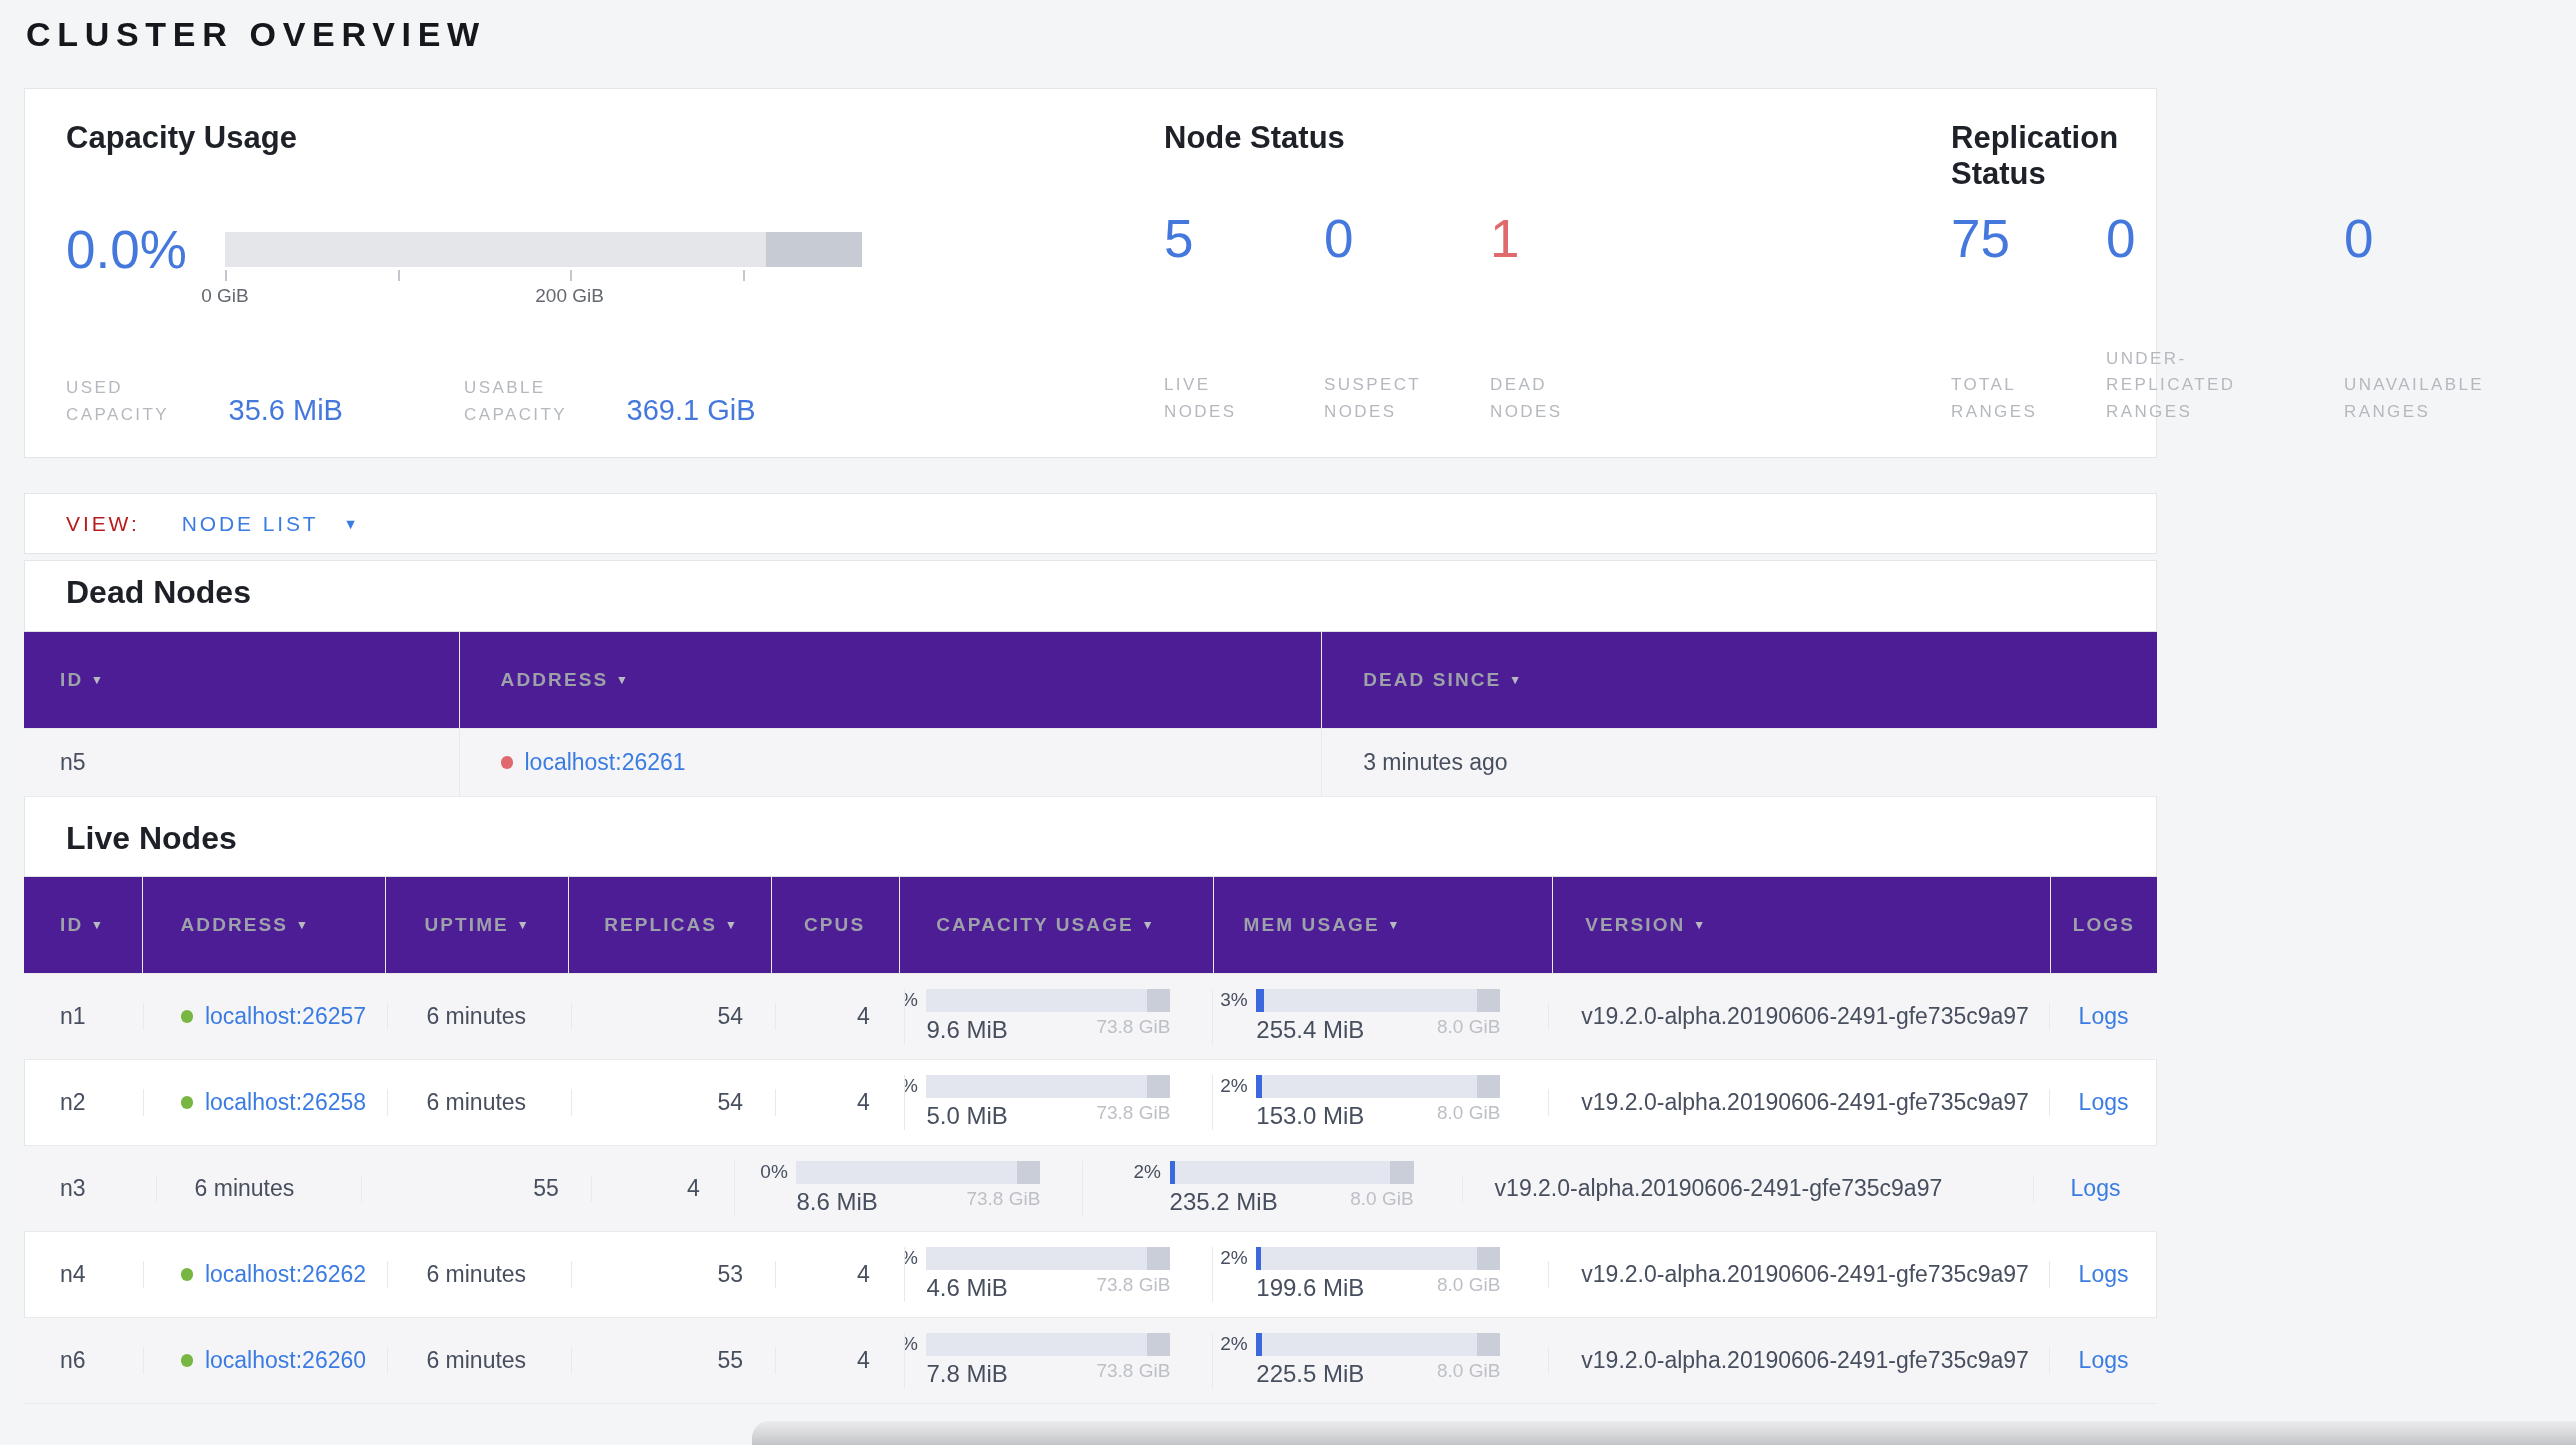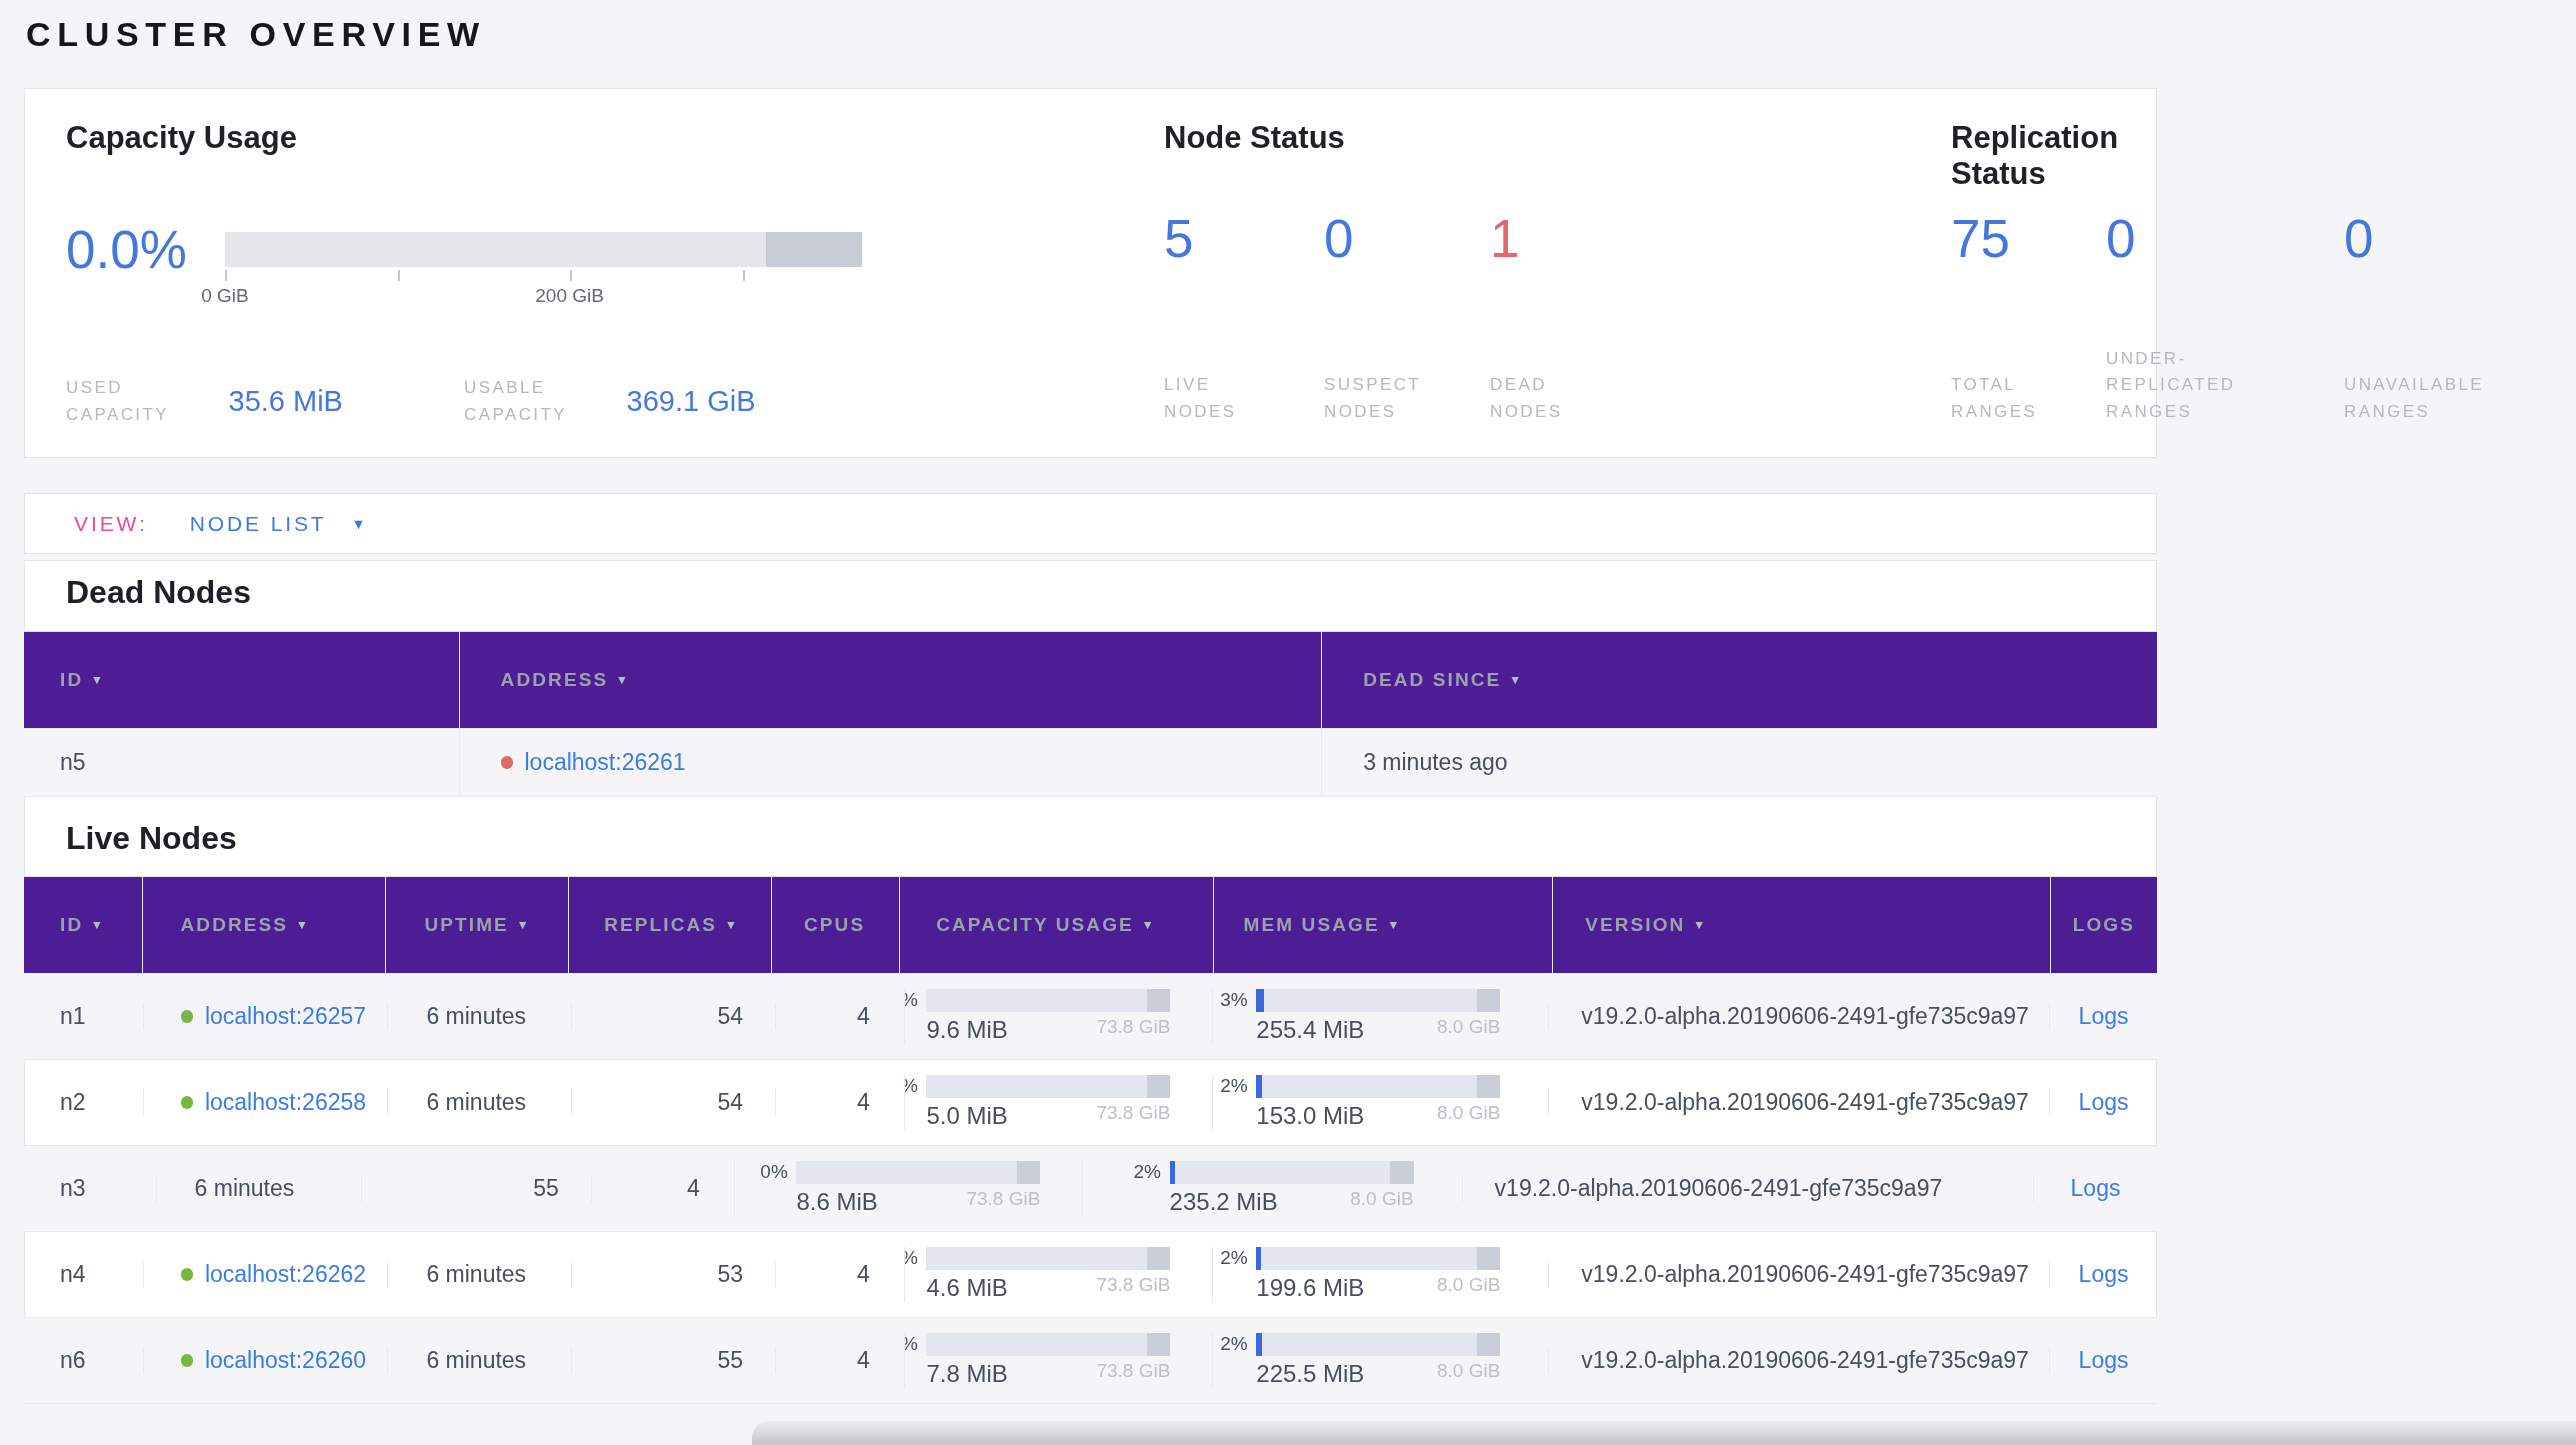--- a/index.html
+++ b/index.html
@@ -56,28 +56,28 @@
   .cap-tick:nth-child(3){ left: 54.1%; }
   .cap-tick:nth-child(4){ left: 81.3%; }
   .cap-axis { position: relative; height: 25px; margin-top: 3.8px; }
   .cap-axis-label {
     position: absolute; transform: translateX(-50%);
     font-size: 19px; color: #64686f;
   }
   .cap-axis-label.t0 { left: 0; }
   .cap-axis-label.t200 { left: 54.1%; }
   .cap-stats { position: absolute; left: 0; bottom: 29px; height: 67px; width: 1050px; }
-  .cap-stat { position: absolute; bottom: 0; display: flex; align-items: center; }
+  .cap-stat { position: absolute; bottom: 0; display: flex; align-items: flex-end; }
   .cap-stat.s0 { left: 0; }
   .cap-stat.s1 { left: 398px; }
   .cap-stat .stat-label { width: 151px; margin-top: 0; }
   .cap-stat-value { font-size: 29px; font-weight: 500; color: #4478dd; margin-left: 11.5px; margin-bottom: 1px; white-space: nowrap; }
   
   .view-bar { top: 493px; height: 61px; display: flex; align-items: center; padding-left: 41px; }
-  .view-label { font-size: 21px; letter-spacing: 2.9px; color: #ec4899; margin-left: 8px; }
+  .view-label { font-size: 21px; letter-spacing: 2.9px; color: #b91c1c; }
   .view-select { display: inline-flex; align-items: center; margin-left: 42px; cursor: pointer; }
   .view-value { font-size: 21px; letter-spacing: 2.9px; color: #3b7ce2; font-weight: 500; }
   .view-caret { font-size: 14.3px; color: #3b7ce2; margin-left: 25px; }
   
   .tables { top: 560px; height: 843px; border-bottom: none; }
   .sec-heading {
     position: absolute; left: 41px;
     font-size: 32px; font-weight: 600; color: #1d2026;
   }
   .h-dead { top: 13.4px; }

